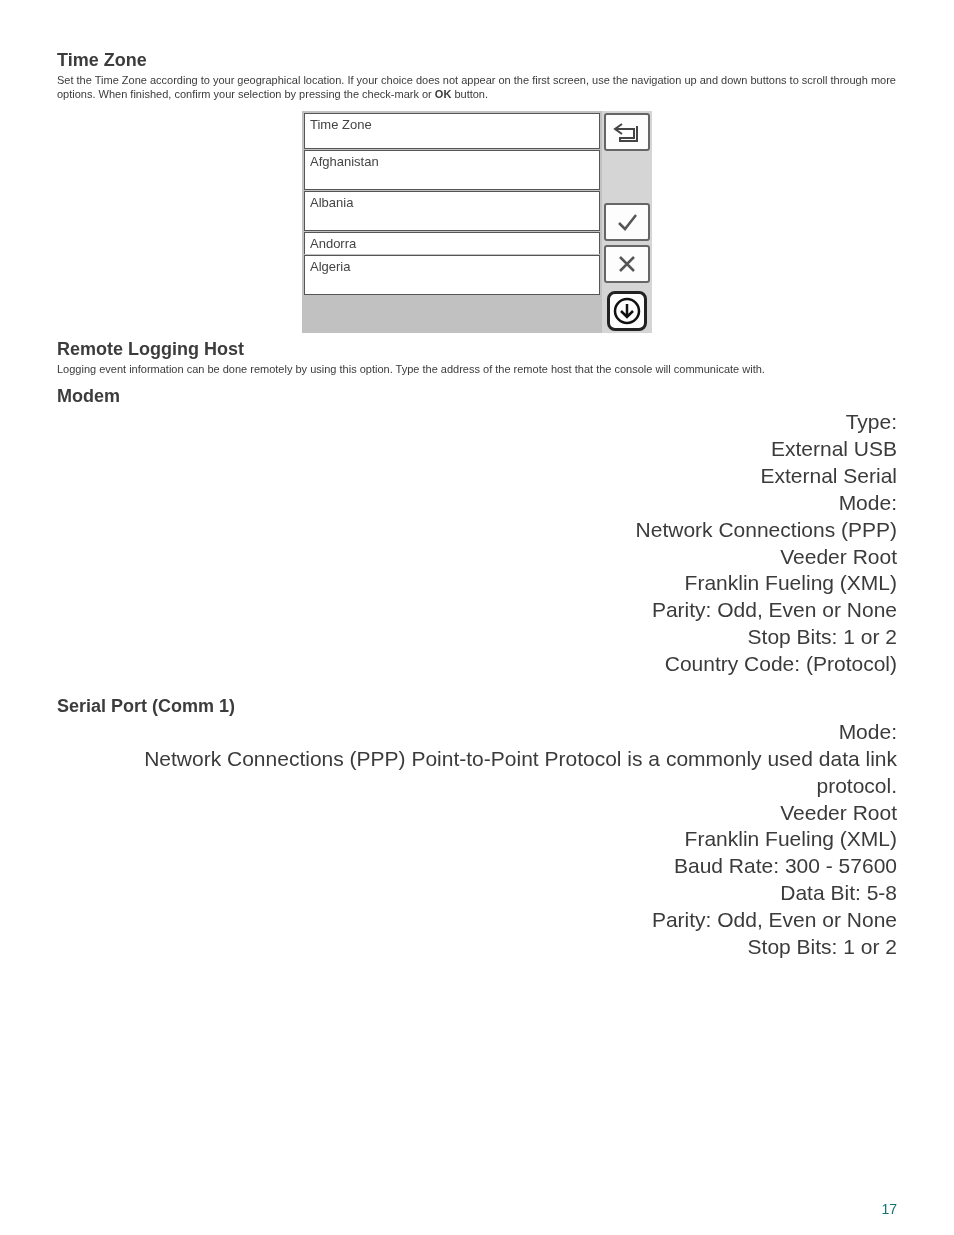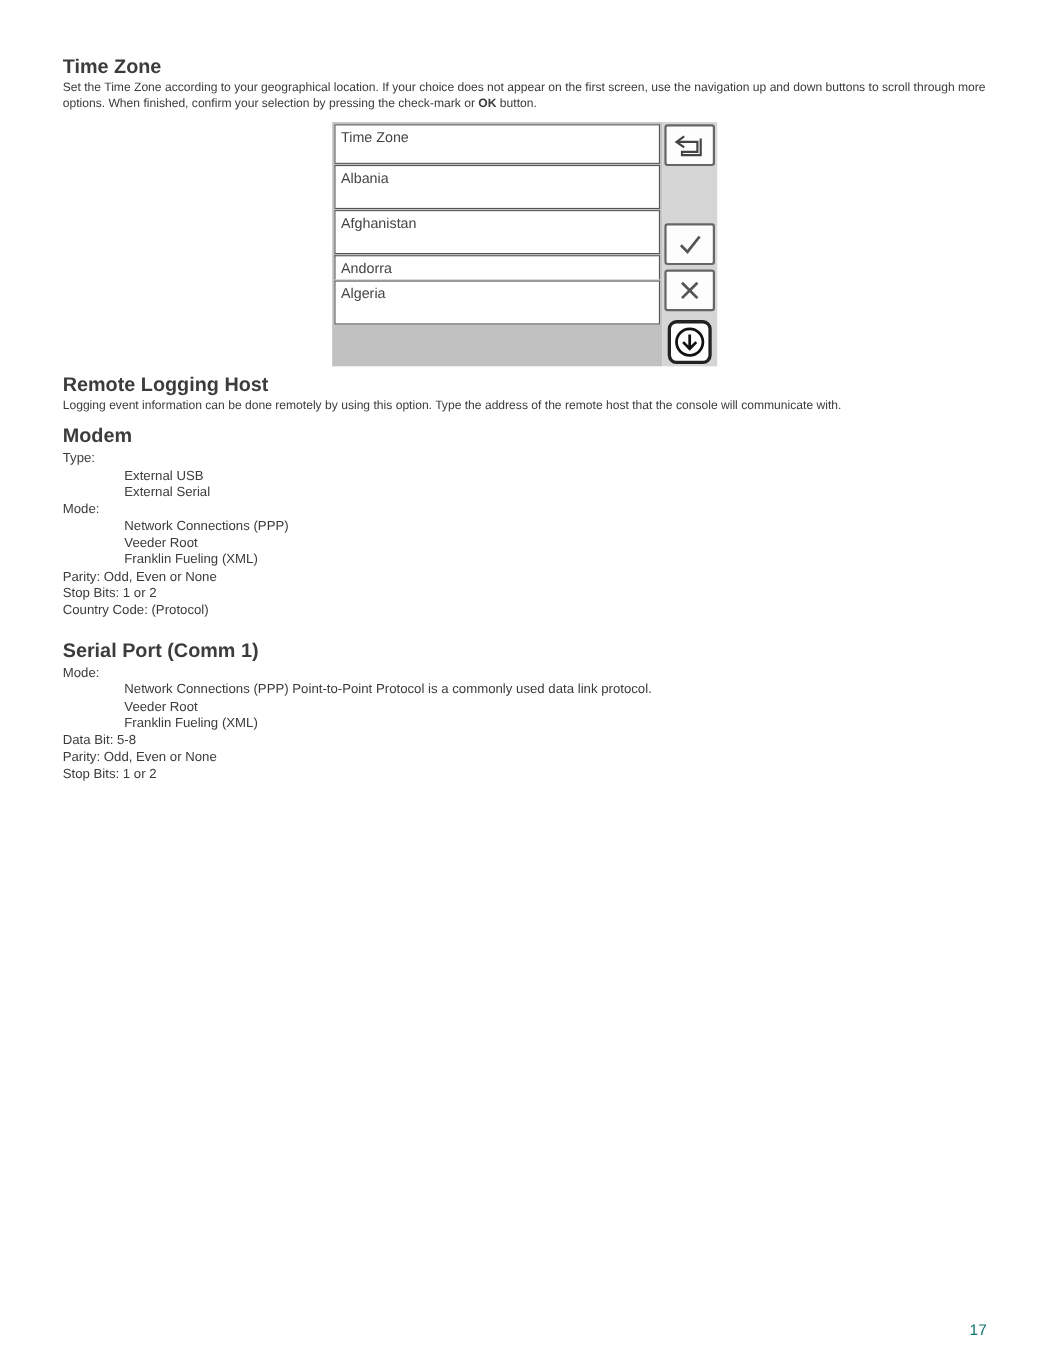--- a/index.html
+++ b/index.html
@@ -74,21 +74,21 @@
     width: 40px;
     height: 40px;
     margin: 0 auto;
     border: 3px solid #222;
     border-radius: 8px;
     background: #fff;
   }
   svg { display: block; }
 
   
-  .kv { font-size: 12px; line-height: 1.28; color: #3b3b3b; }
+  .kv { font-size: 21px; line-height: 1.28; color: #3b3b3b; text-align: right; }
   .indent { padding-left: 56px; }
 
   .page-number {
     position: absolute;
     bottom: 18px;
     right: 57px;
     font-size: 14px;
     color: #0f766e;
   }
 </style>
@@ -100,22 +100,22 @@
   <div class="section">
     <h2>Time Zone</h2>
     <p class="desc">
       <span>Set the Time Zone according to your geographical location. If your choice does not appear on the first screen, use the navigation up and down buttons to scroll through more options. When finished, confirm your selection by pressing the check-mark or </span><b>OK</b><span> button.</span>
     </p>
   </div>
 
   <div class="device">
     <div class="list-area">
       <div class="list-cell header">Time Zone</div>
+      <div class="list-cell">Afghanistan</div>
       <div class="list-cell">Albania</div>
-      <div class="list-cell">Afghanistan</div>
       <div class="list-cell half">Andorra</div>
       <div class="list-cell">Algeria</div>
     </div>
     <div class="side-col">
       <div class="side-btn">
         <svg width="30" height="22" viewBox="0 0 30 22">
           <path d="M10 3 L3 8 L10 13 M3 8 L22 8 L22 17 L8 17 L8 20 L25 20 L25 5" fill="none" stroke="#444" stroke-width="2"></path>
         </svg>
       </div>
       <div class="side-spacer"></div>
@@ -157,20 +157,21 @@
     <div class="kv">Stop Bits: 1 or 2</div>
     <div class="kv">Country Code: (Protocol)</div>
   </div>
 
   <div class="section" style="margin-top:18px;">
     <h2>Serial Port (Comm 1)</h2>
     <div class="kv">Mode:</div>
     <div class="kv indent">Network Connections (PPP) Point-to-Point Protocol is a commonly used data link protocol.</div>
     <div class="kv indent">Veeder Root</div>
     <div class="kv indent">Franklin Fueling (XML)</div>
+    <div class="kv">Baud Rate:  300 - 57600</div>
     <div class="kv">Data Bit:  5-8</div>
     <div class="kv">Parity: Odd, Even or None</div>
     <div class="kv">Stop Bits: 1 or 2</div>
   </div>
 
 </div>
 
 <div class="page-number">17</div>
 
 </body></html>

